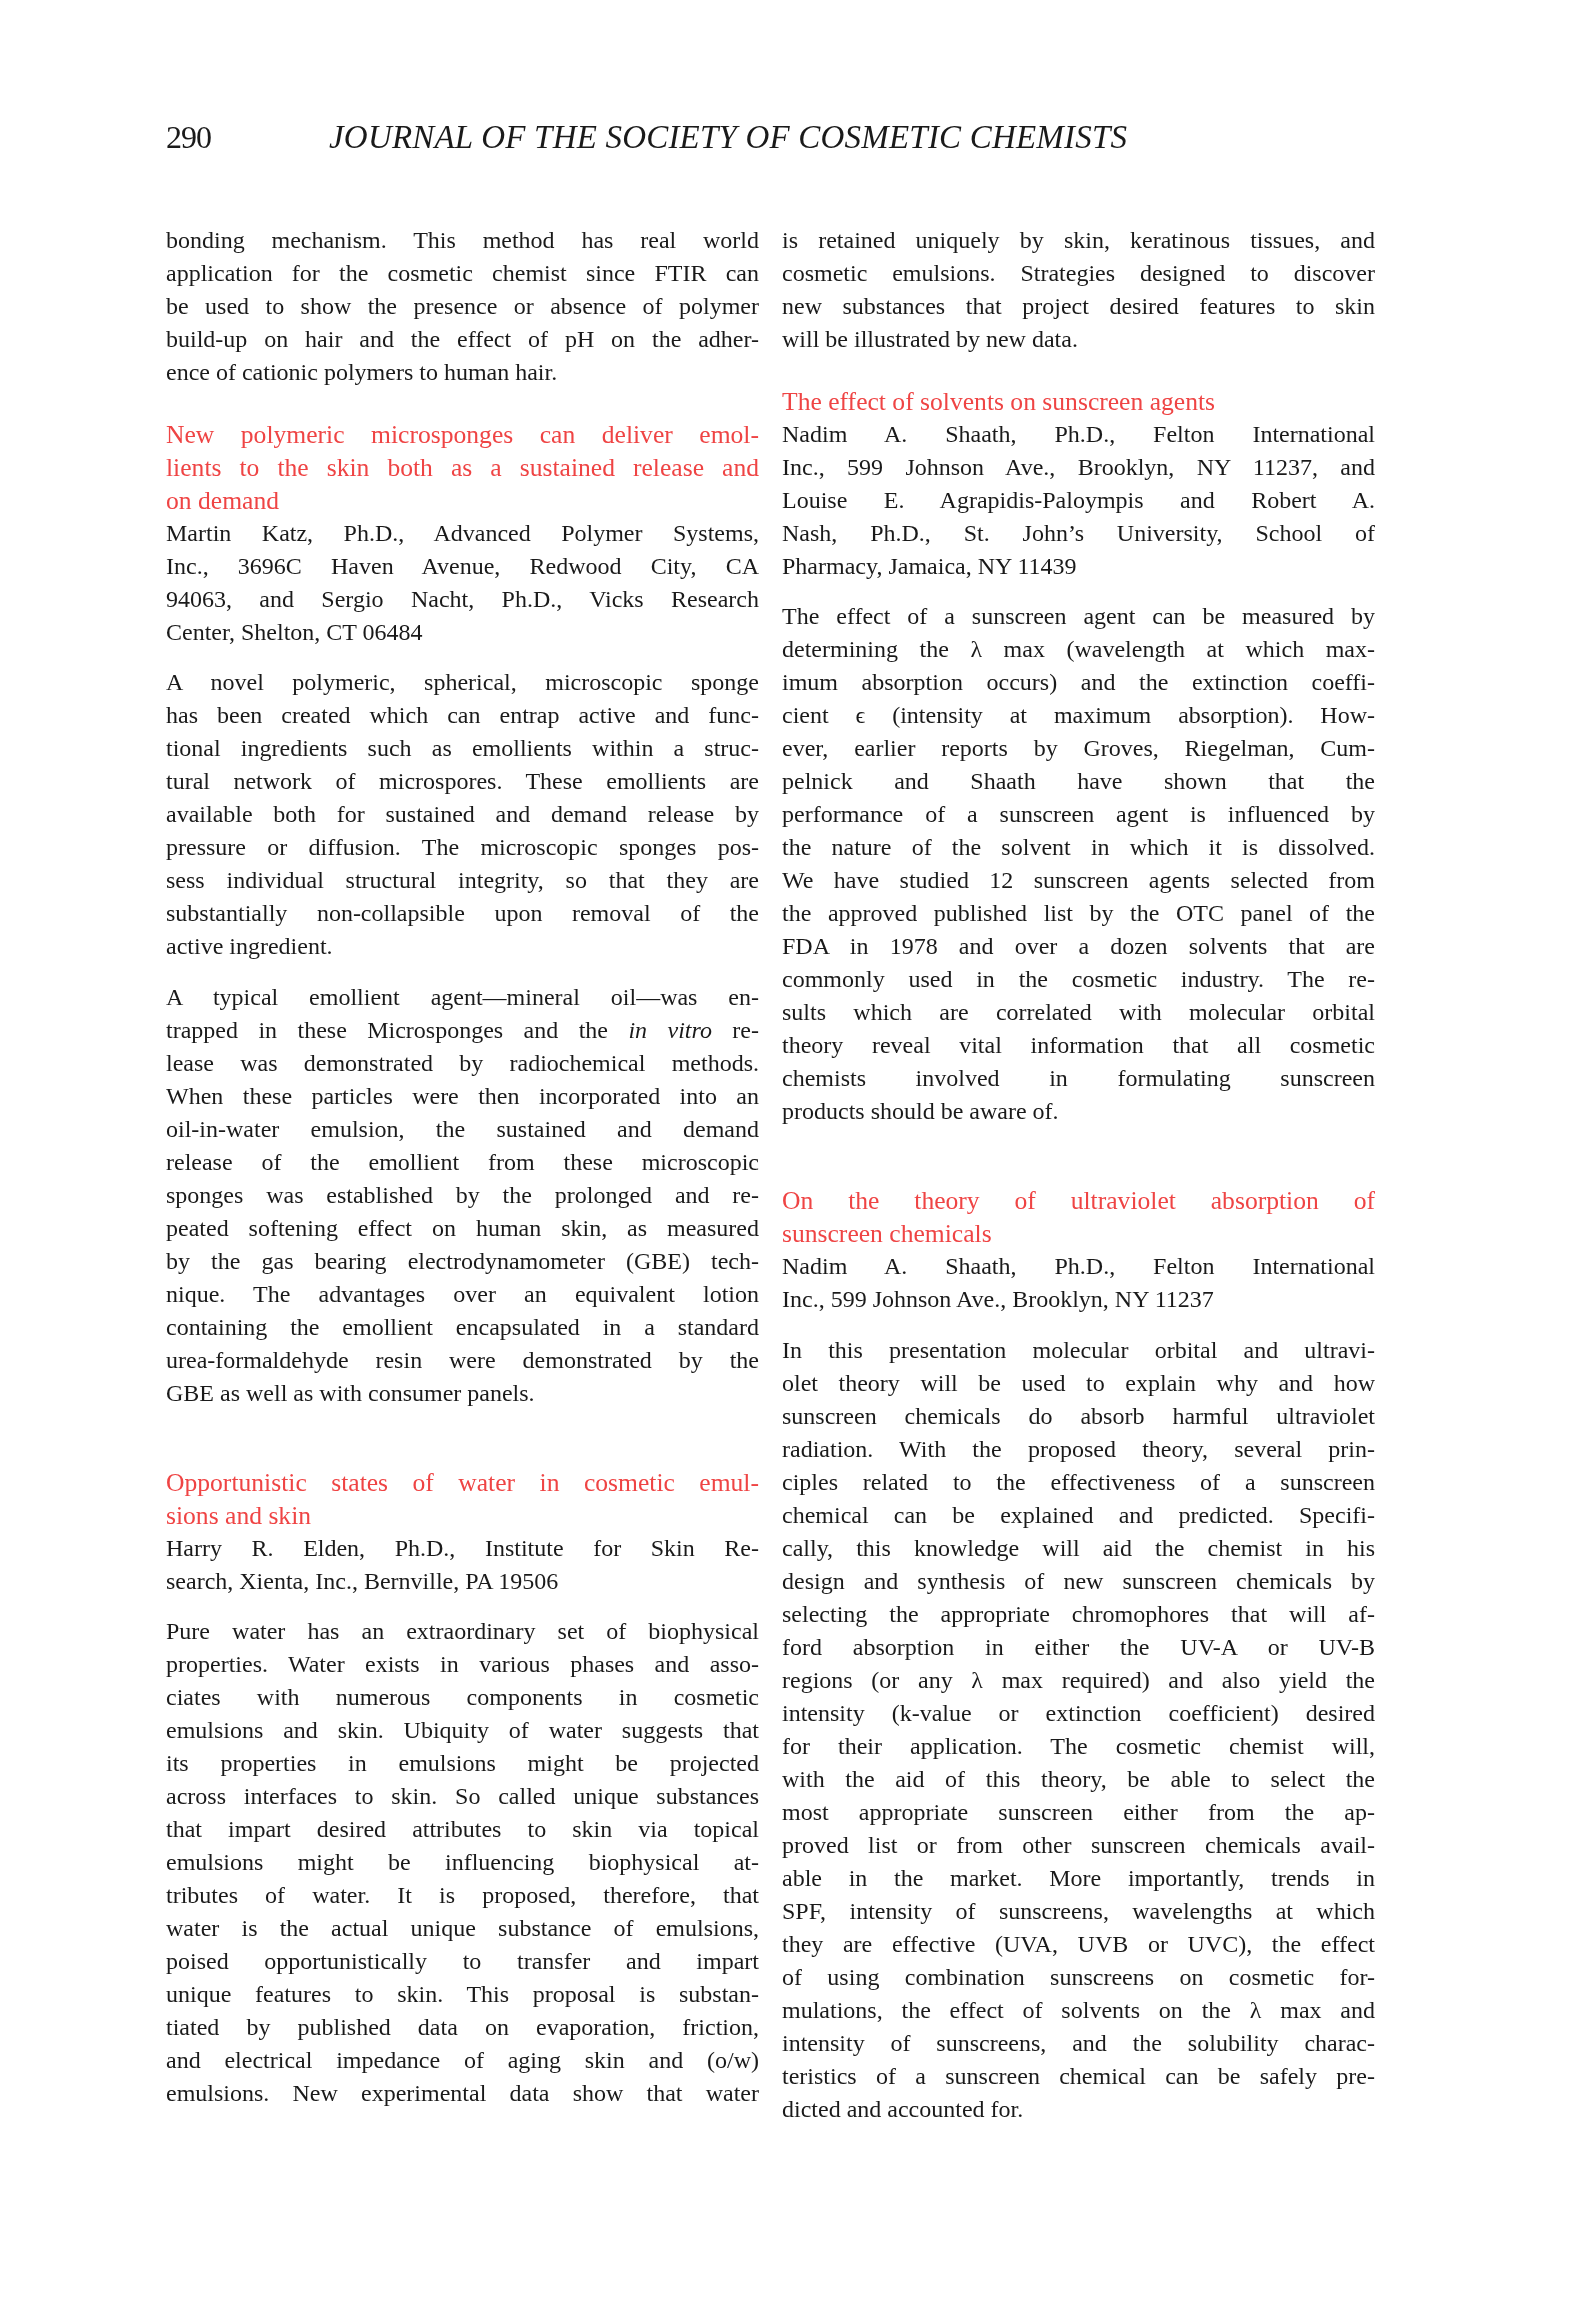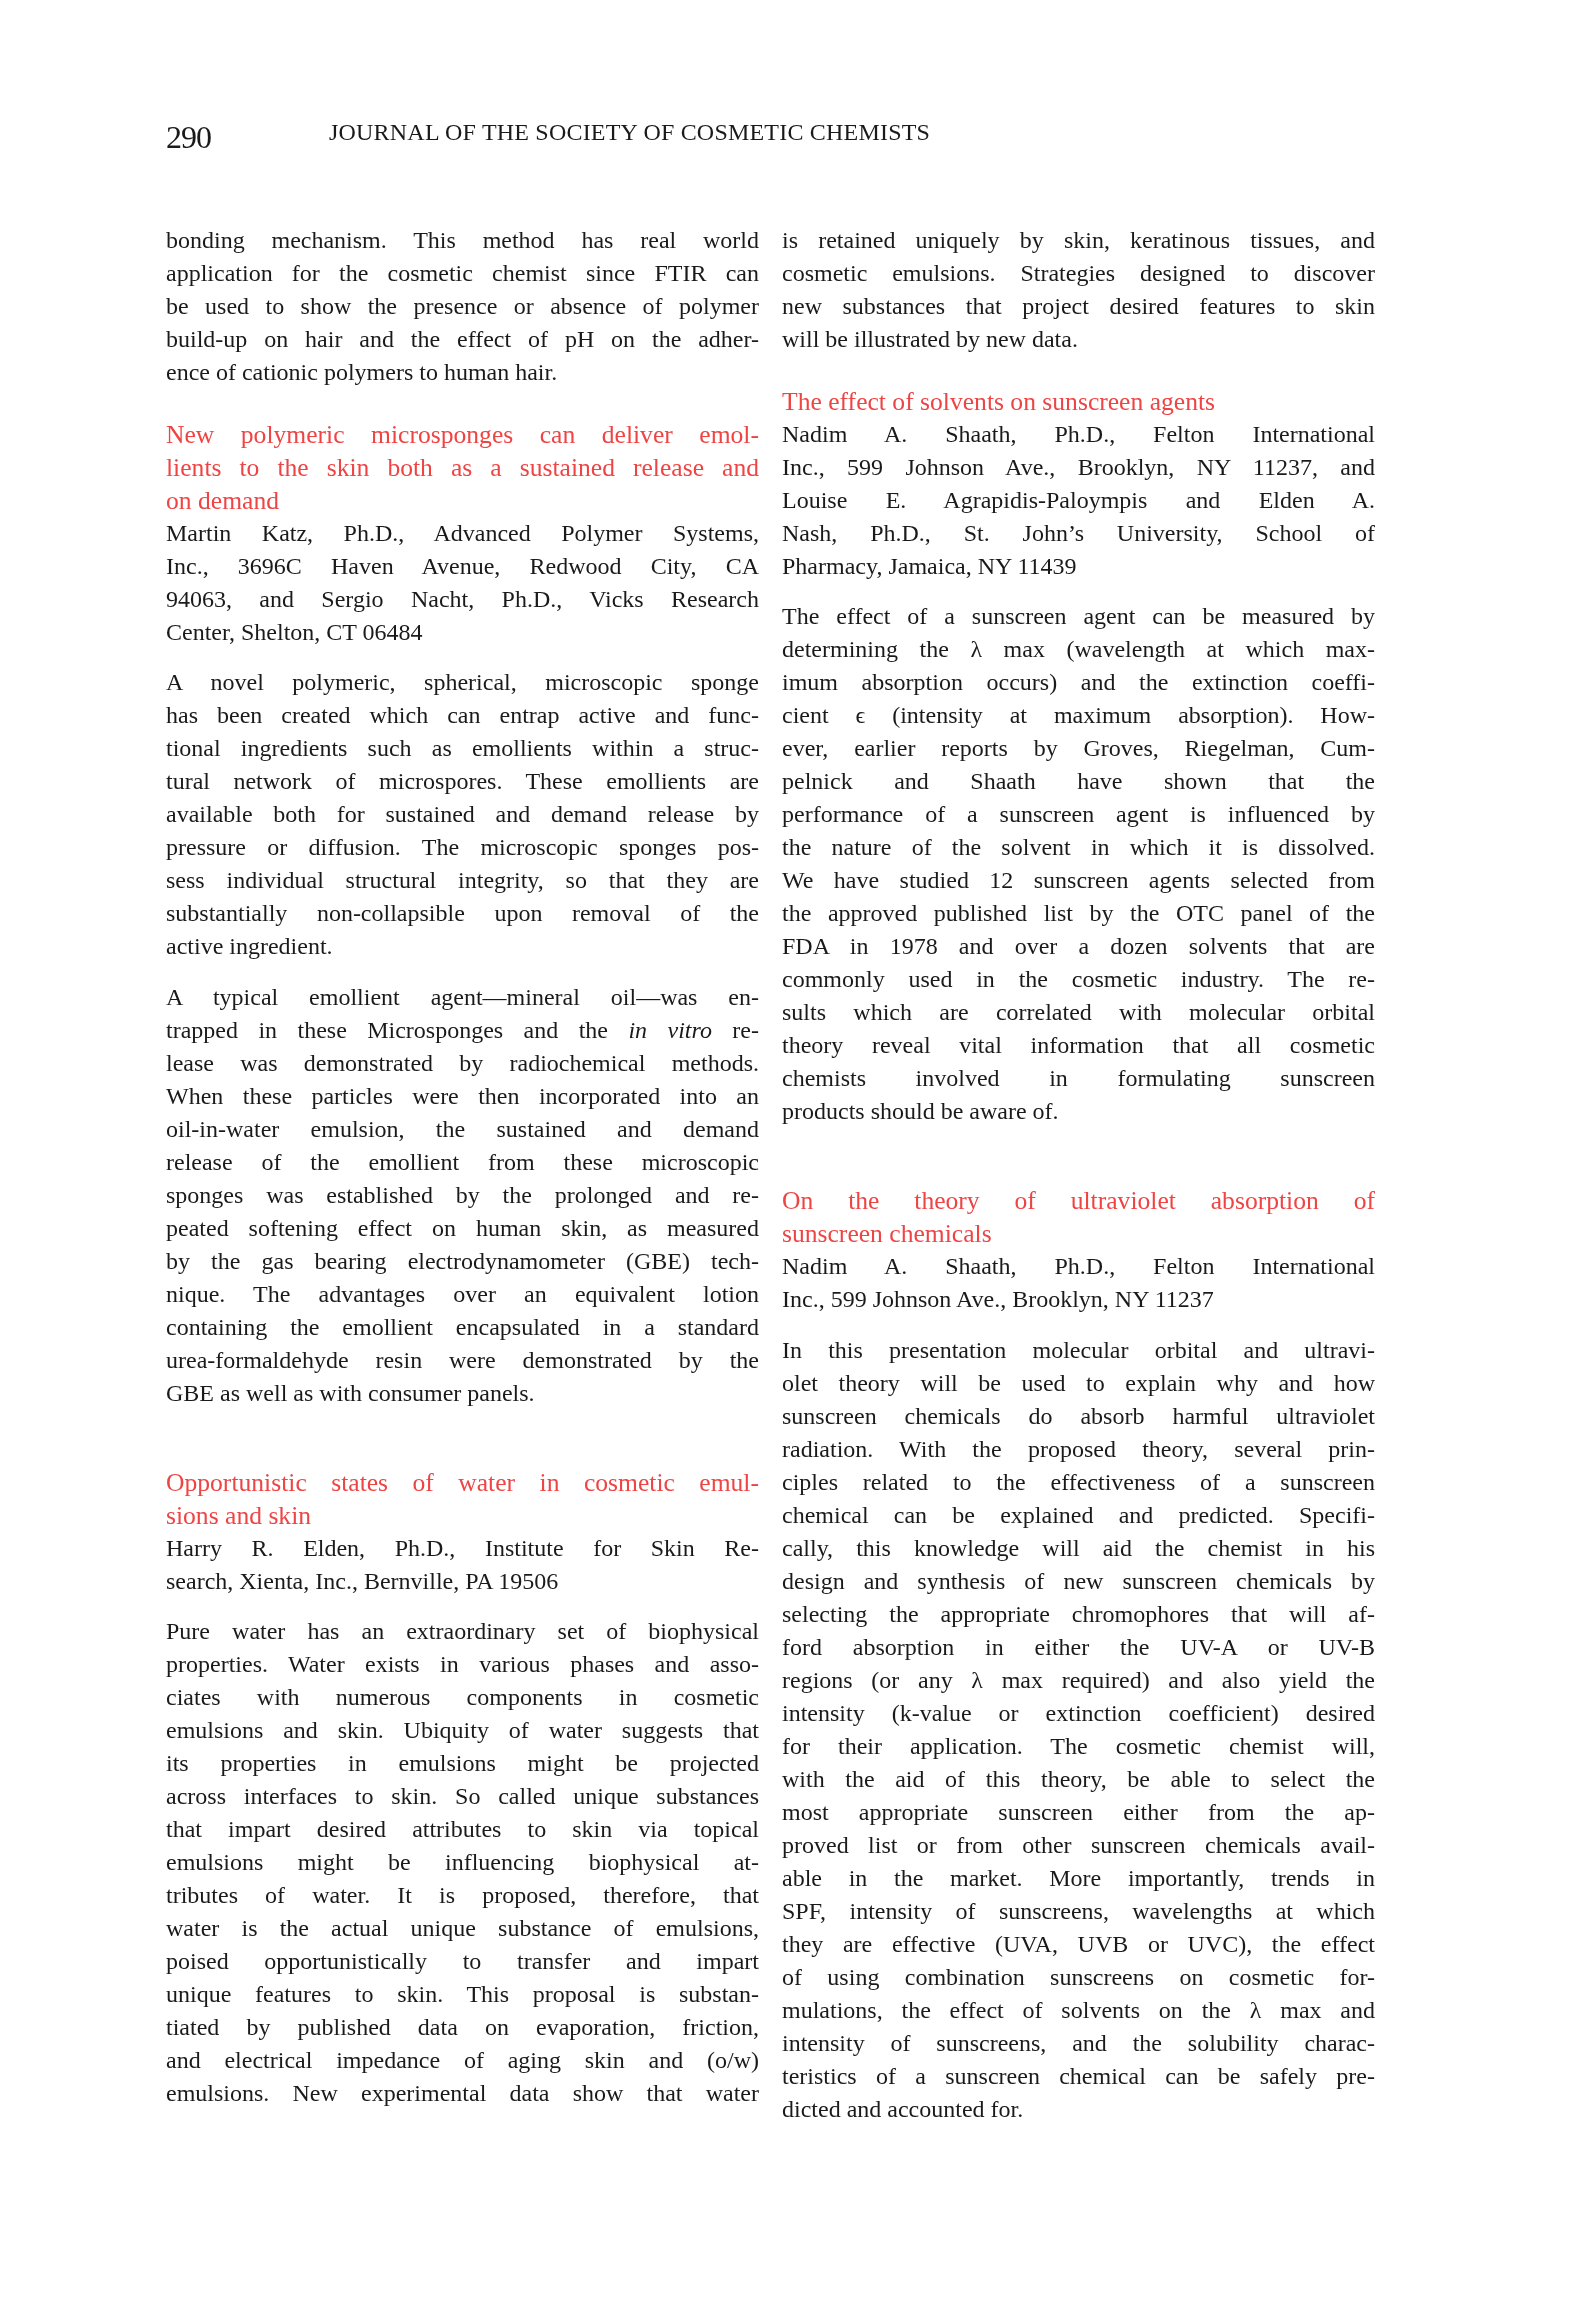--- a/index.html
+++ b/index.html
@@ -7,21 +7,21 @@
     width: 1575px; height: 2319px; position: relative; overflow: hidden;
     font-family: "Liberation Serif", "DejaVu Serif", serif;
     color: #1a1a1a;
   }
   .page-number {
     position: absolute; left: 166px; top: 119px;
     font-size: 32px; letter-spacing: -1px;
   }
   .running-head {
     position: absolute; left: 329px; top: 119px;
-    font-size: 24px; letter-spacing: 0.2px;
+    font-size: 33px; letter-spacing: 0.2px; font-style: italic;
   }
   .col { position: absolute; width: 593px; }
   .col.left { left: 166px; top: 224px; font-family: Liberation Serif, serif; }
   .col.right { left: 782px; top: 224px; }
   .line {
     display: block; height: 33px; line-height: 33px;
     font-size: 24px; white-space: nowrap;
     text-align: justify; text-align-last: justify;
   }
   .line.last { text-align-last: left; }
@@ -135,21 +135,21 @@
   </div>
 
   <div class="gap-m"></div>
 
   <div class="heading">
     <span class="line last">The effect of solvents on sunscreen agents</span>
   </div>
   <div>
     <span class="line">Nadim A. Shaath, Ph.D., Felton International</span>
     <span class="line">Inc., 599 Johnson Ave., Brooklyn, NY 11237, and</span>
-    <span class="line">Louise E. Agrapidis-Paloympis and Elden A.</span>
+    <span class="line">Louise E. Agrapidis-Paloympis and Robert A.</span>
     <span class="line">Nash, Ph.D., St. John’s University, School of</span>
     <span class="line last">Pharmacy, Jamaica, NY 11439</span>
   </div>
 
   <div class="gap-s"></div>
 
   <div>
     <span class="line">The effect of a sunscreen agent can be measured by</span>
     <span class="line">determining the λ max (wavelength at which max-</span>
     <span class="line">imum absorption occurs) and the extinction coeffi-</span>

